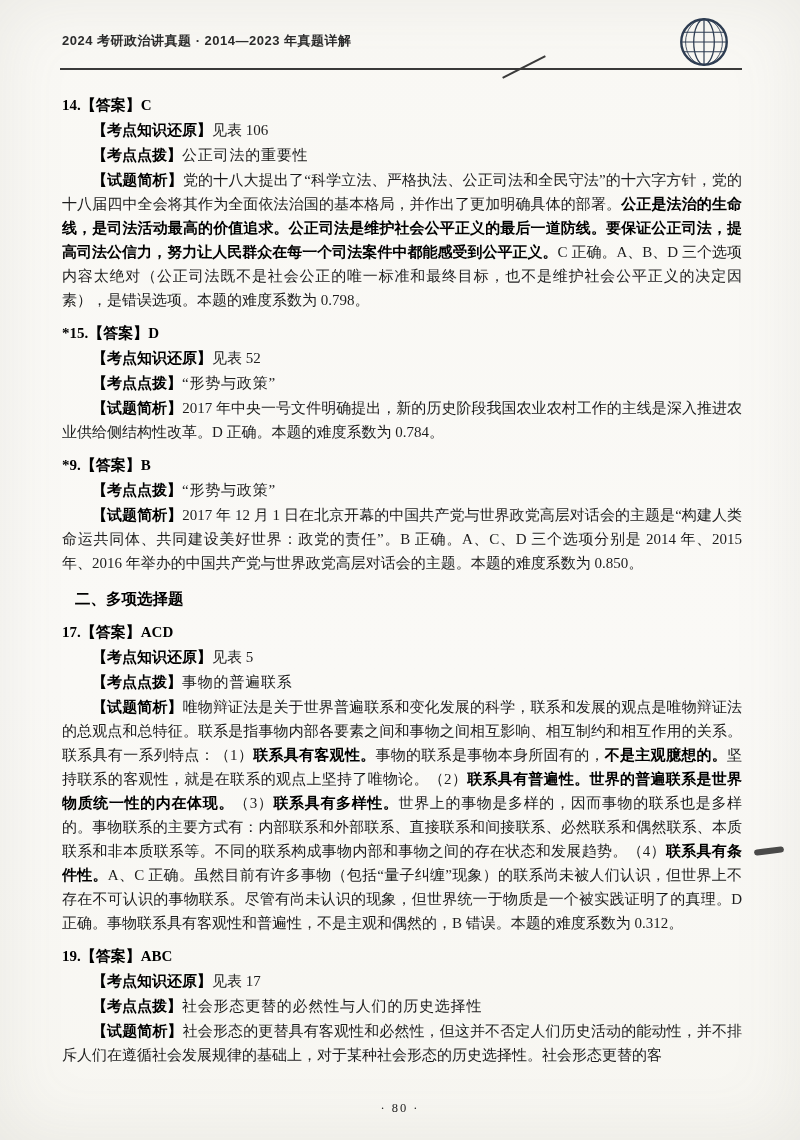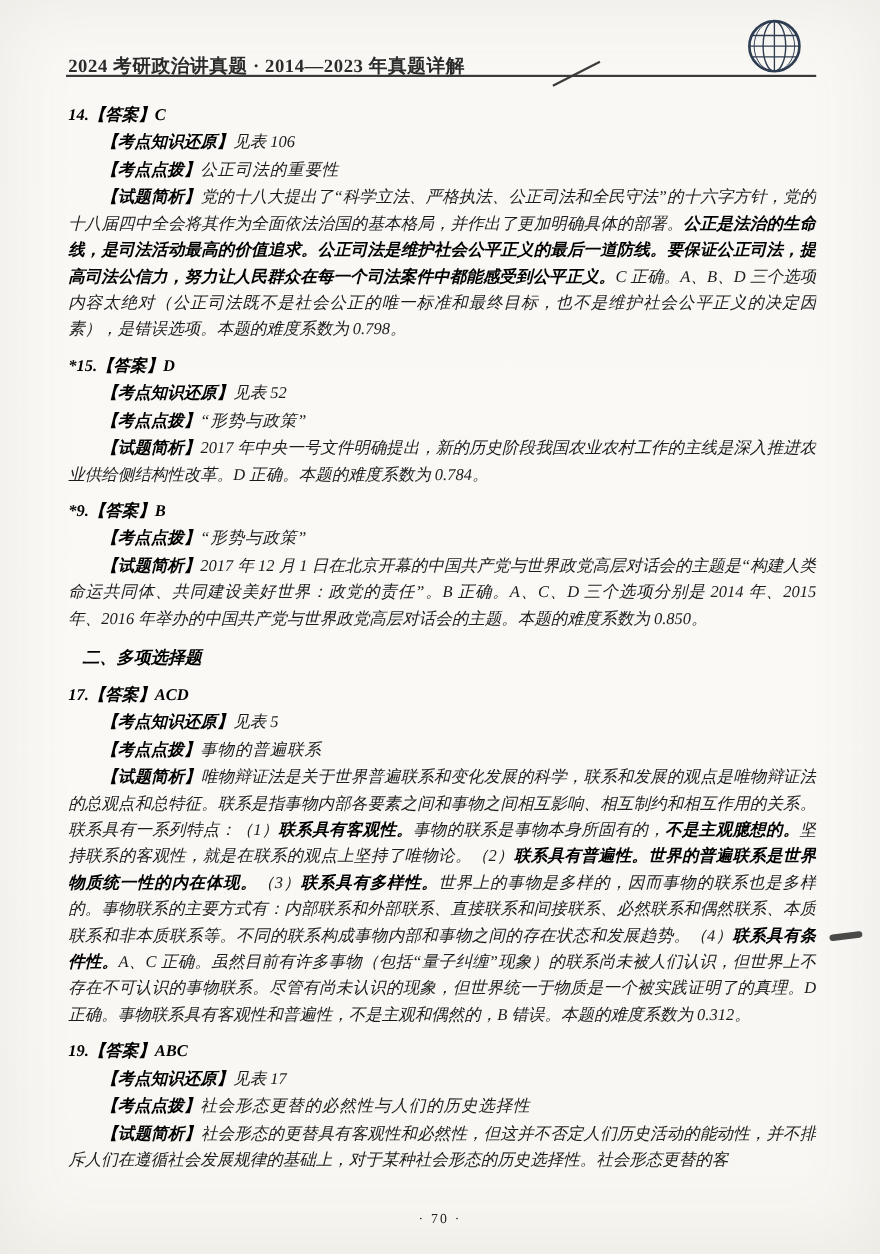--- a/index.html
+++ b/index.html
@@ -9,36 +9,36 @@
     font-family:"Liberation Serif","DejaVu Serif",serif;
     color:#1c1c1c;
   }
   .page{
     position:absolute;inset:0;
     background:linear-gradient(180deg,#f9f8f4 0%,#faf9f6 60%,#f7f6f1 100%);
     box-shadow:inset 0 0 70px rgba(110,105,95,.10);
   }
   
   .header-title{
-    position:absolute;top:48px;left:62px;
-    font-family:Liberation Serif, serif;
-    font-size:17px;font-weight:700;color:#2b2b2b;letter-spacing:.5px;
+    position:absolute;top:32px;left:62px;
+    font-family:Liberation Sans, sans-serif;
+    font-size:13px;font-weight:700;color:#2b2b2b;letter-spacing:.5px;
   }
   .header-rule{
     position:absolute;top:68px;left:60px;right:58px;height:2px;background:#3a3a3a;
   }
   .header-slash{
     position:absolute;top:66px;left:500px;width:48px;height:2px;background:#3a3a3a;
     transform:rotate(-27deg);transform-origin:center;
   }
   .globe{position:absolute;top:16px;right:70px;width:52px;height:52px;}
   
   .page-body{
     position:absolute;top:84px;left:62px;right:58px;bottom:60px;
-    font-size:15px;line-height:24px;overflow:hidden;font-style:italic;
+    font-size:15px;line-height:24px;overflow:hidden;
   }
   .block span{white-space:pre-wrap;}
   .bd{font-weight:700;color:#000;}
   .kai{letter-spacing:.8px;}
   .qhead{font-weight:700;margin:9px 0 1px 0;}
   .label{margin:1px 0;padding-left:30px;}
   .para{text-align:justify;text-indent:30px;margin:1px 0 5px 0;}
   .section{font-weight:700;font-size:15.5px;margin:12px 0 3px 13px;}
   
   .footer{
@@ -90,15 +90,15 @@
       <div class="block label"><span class="bd">【考点点拨】</span><span class="kai">事物的普遍联系</span></div>
       <div class="block para"><span class="bd">【试题简析】</span><span>唯物辩证法是关于世界普遍联系和变化发展的科学，联系和发展的观点是唯物辩证法的总观点和总特征。联系是指事物内部各要素之间和事物之间相互影响、相互制约和相互作用的关系。联系具有一系列特点：（1）</span><span class="bd">联系具有客观性。</span><span>事物的联系是事物本身所固有的，</span><span class="bd">不是主观臆想的。</span><span>坚持联系的客观性，就是在联系的观点上坚持了唯物论。（2）</span><span class="bd">联系具有普遍性。世界的普遍联系是世界物质统一性的内在体现。</span><span>（3）</span><span class="bd">联系具有多样性。</span><span>世界上的事物是多样的，因而事物的联系也是多样的。事物联系的主要方式有：内部联系和外部联系、直接联系和间接联系、必然联系和偶然联系、本质联系和非本质联系等。不同的联系构成事物内部和事物之间的存在状态和发展趋势。（4）</span><span class="bd">联系具有条件性。</span><span>A、C 正确。虽然目前有许多事物（包括“量子纠缠”现象）的联系尚未被人们认识，但世界上不存在不可认识的事物联系。尽管有尚未认识的现象，但世界统一于物质是一个被实践证明了的真理。D 正确。事物联系具有客观性和普遍性，不是主观和偶然的，B 错误。本题的难度系数为 0.312。</span></div>
       <div class="block qhead"><span class="bd">19.【答案】ABC</span></div>
       <div class="block label"><span class="bd">【考点知识还原】</span><span>见表 17</span></div>
       <div class="block label"><span class="bd">【考点点拨】</span><span class="kai">社会形态更替的必然性与人们的历史选择性</span></div>
       <div class="block para"><span class="bd">【试题简析】</span><span>社会形态的更替具有客观性和必然性，但这并不否定人们历史活动的能动性，并不排斥人们在遵循社会发展规律的基础上，对于某种社会形态的历史选择性。社会形态更替的客</span></div>
     </div>
 
   <div class="artifact"></div>
 
-  <div class="footer">· 70 ·</div>
+  <div class="footer">· 80 ·</div>
 
 </div>
 
 </body></html>

